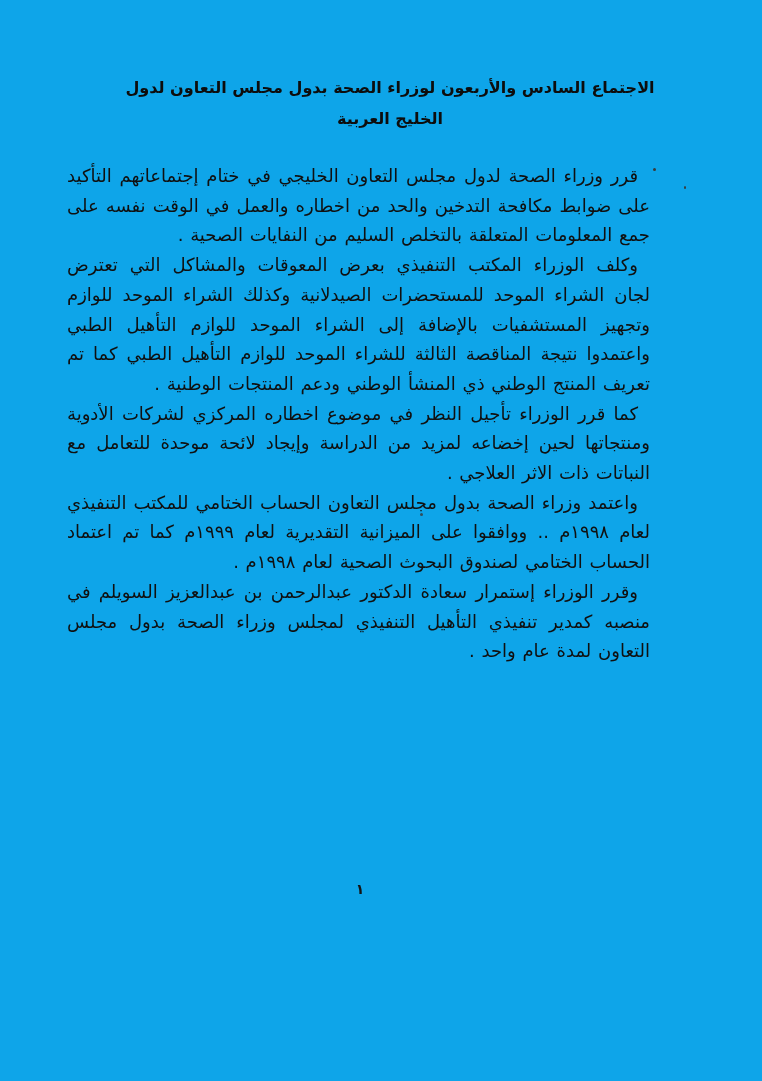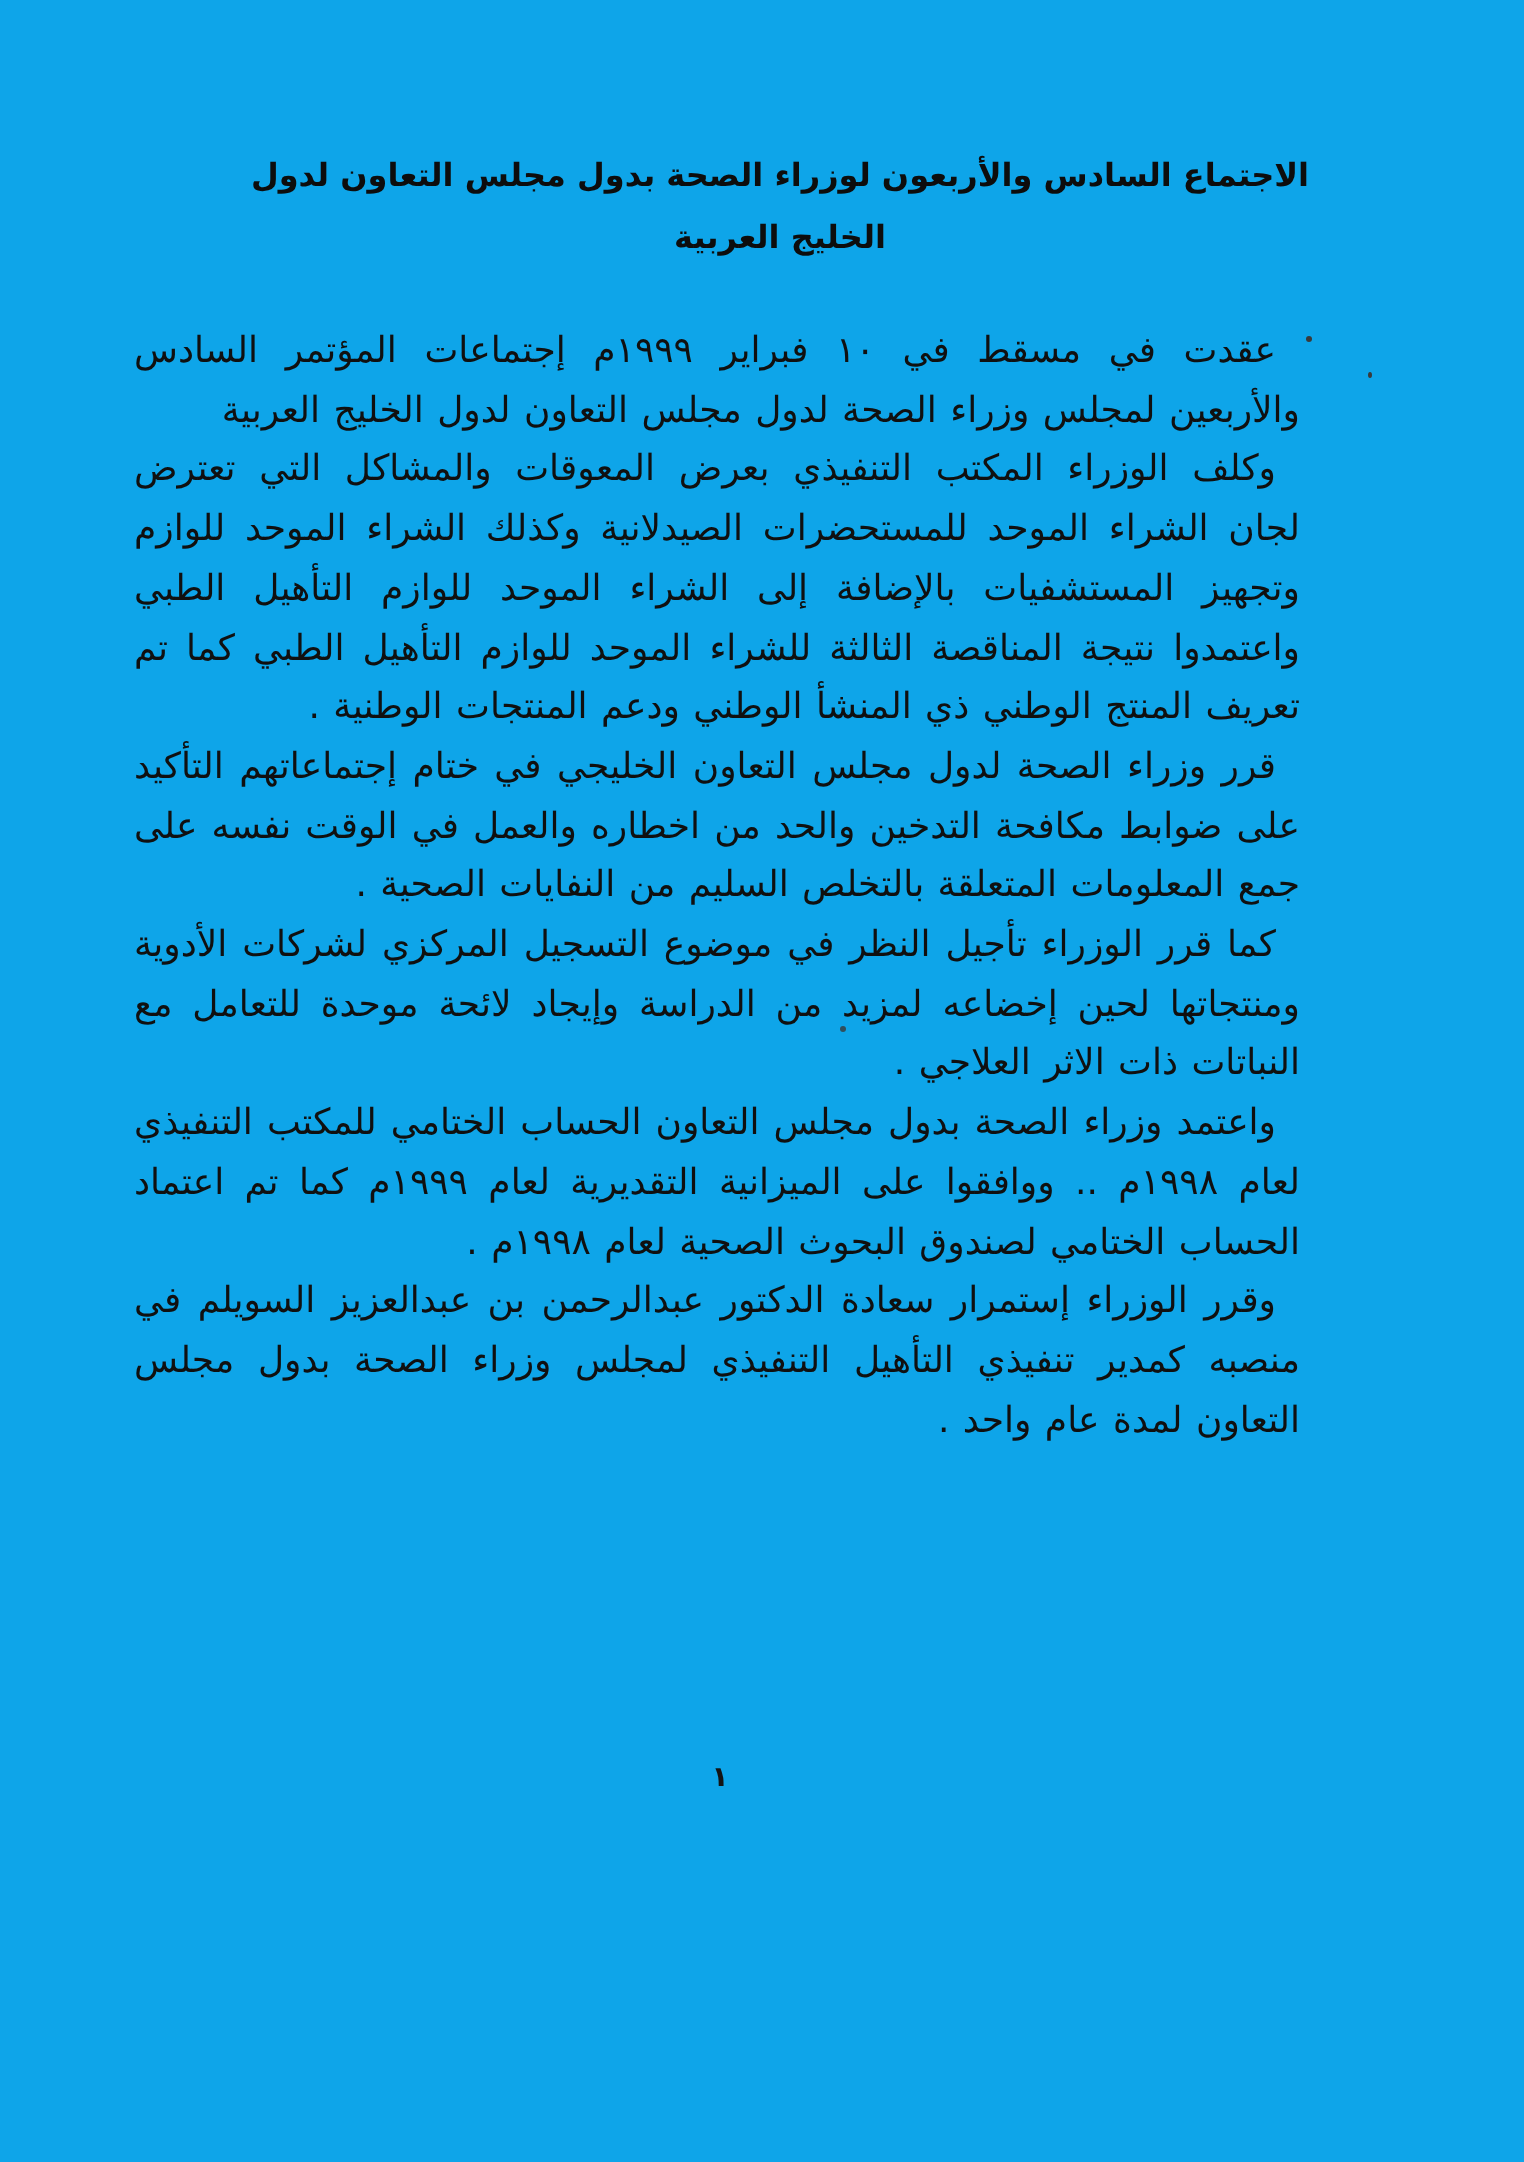--- a/index.html
+++ b/index.html
@@ -68,24 +68,23 @@
 </head>
 <body>
 
 <div class="page">
 
   <div class="title-block">
     <div>الاجتماع السادس والأربعون لوزراء الصحة بدول مجلس التعاون لدول الخليج العربية</div>
   </div>
 
   <div class="body-block">
-    <p>عقدت في مسقط في ١٠ فبراير ١٩٩٩م إجتماعات المؤتمر السادس والأربعين لمجلس وزراء الصحة لدول مجلس التعاون لدول الخليج العربية</p>
+    <p>قرر وزراء الصحة لدول مجلس التعاون الخليجي في ختام إجتماعاتهم التأكيد على ضوابط مكافحة التدخين والحد من اخطاره والعمل في الوقت نفسه على جمع المعلومات المتعلقة بالتخلص السليم من النفايات الصحية .</p>
     <p>وكلف الوزراء المكتب التنفيذي بعرض المعوقات والمشاكل التي تعترض لجان الشراء الموحد للمستحضرات الصيدلانية وكذلك الشراء الموحد للوازم وتجهيز المستشفيات بالإضافة إلى الشراء الموحد للوازم التأهيل الطبي واعتمدوا نتيجة المناقصة الثالثة للشراء الموحد للوازم التأهيل الطبي كما تم تعريف المنتج الوطني ذي المنشأ الوطني ودعم المنتجات الوطنية .</p>
-    <p>قرر وزراء الصحة لدول مجلس التعاون الخليجي في ختام إجتماعاتهم التأكيد على ضوابط مكافحة التدخين والحد من اخطاره والعمل في الوقت نفسه على جمع المعلومات المتعلقة بالتخلص السليم من النفايات الصحية .</p>
-    <p>كما قرر الوزراء تأجيل النظر في موضوع التسجيل المركزي لشركات الأدوية ومنتجاتها لحين إخضاعه لمزيد من الدراسة وإيجاد لائحة موحدة للتعامل مع النباتات ذات الاثر العلاجي .</p>
+    <p>كما قرر الوزراء تأجيل النظر في موضوع اخطاره المركزي لشركات الأدوية ومنتجاتها لحين إخضاعه لمزيد من الدراسة وإيجاد لائحة موحدة للتعامل مع النباتات ذات الاثر العلاجي .</p>
     <p>واعتمد وزراء الصحة بدول مجلس التعاون الحساب الختامي للمكتب التنفيذي لعام ١٩٩٨م .. ووافقوا على الميزانية التقديرية لعام ١٩٩٩م كما تم اعتماد الحساب الختامي لصندوق البحوث الصحية لعام ١٩٩٨م .</p>
     <p>وقرر الوزراء إستمرار سعادة الدكتور عبدالرحمن بن عبدالعزيز السويلم في منصبه كمدير تنفيذي التأهيل التنفيذي لمجلس وزراء الصحة بدول مجلس التعاون لمدة عام واحد .</p>
   </div>
 
   <div class="page-number">١</div>
 
   <div class="speck s1"></div>
   <div class="speck s2"></div>
   <div class="speck s3"></div>
 

